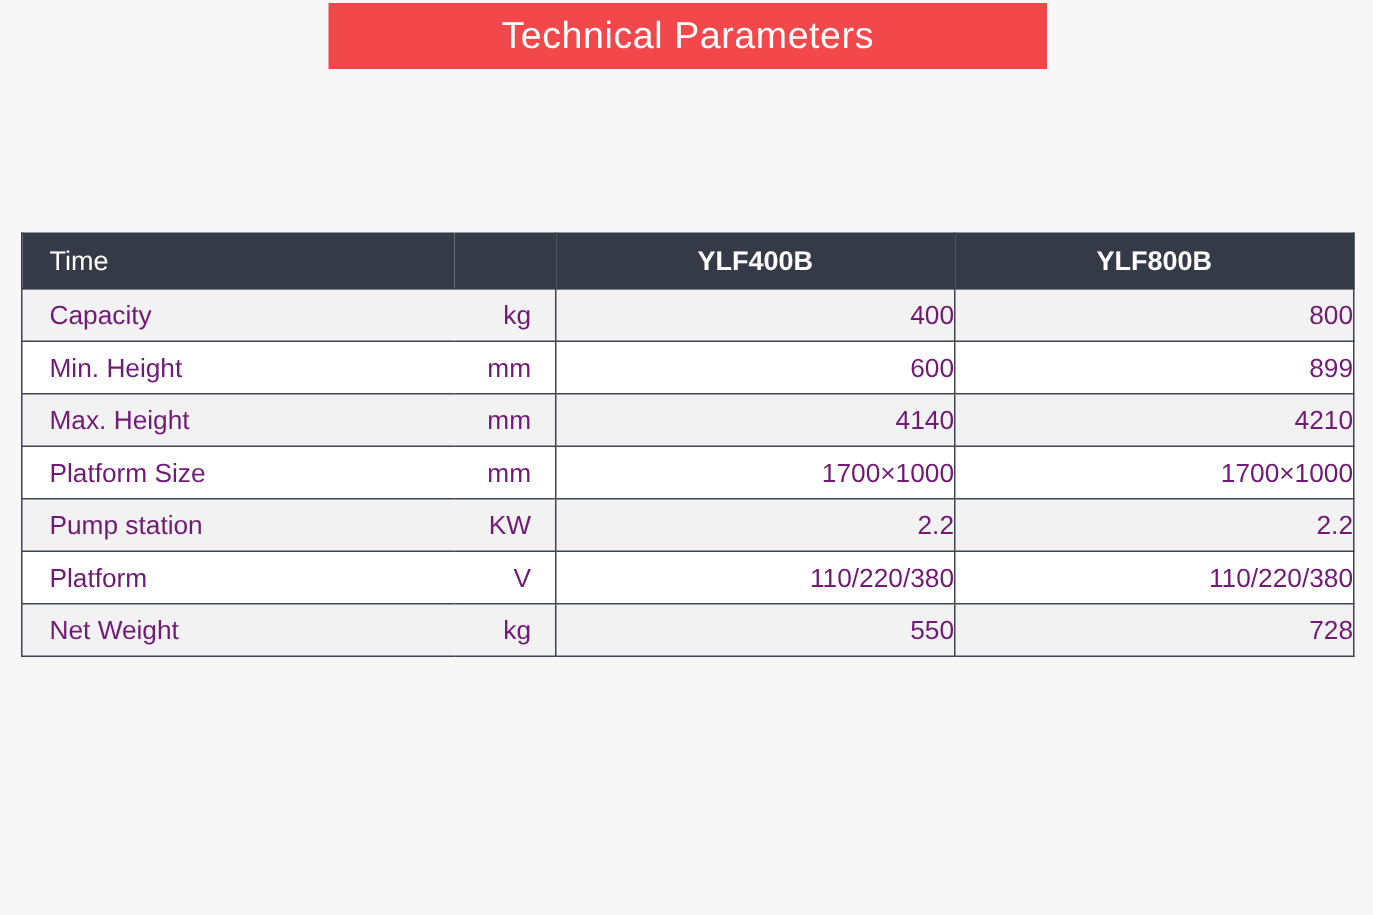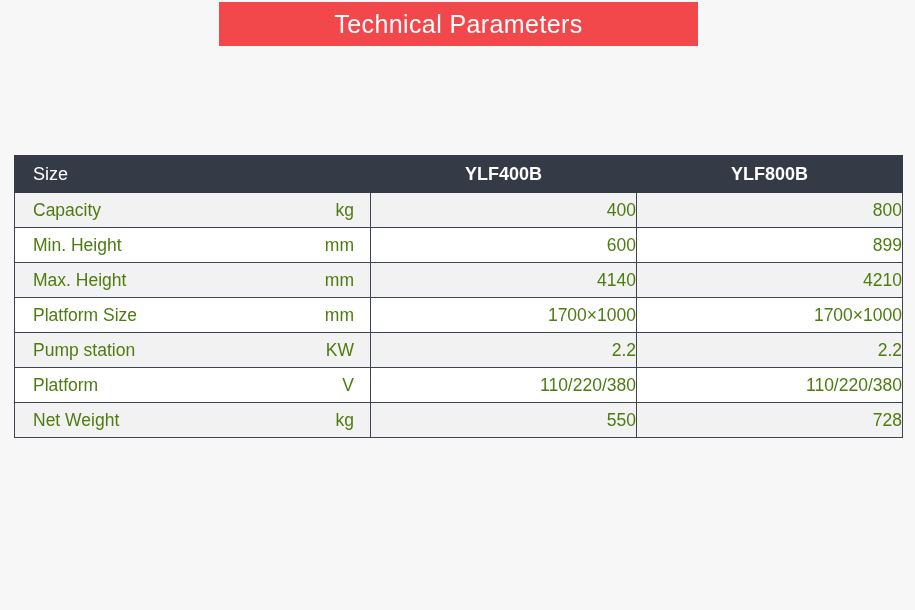--- a/index.html
+++ b/index.html
@@ -55,21 +55,21 @@
   table.spec col.c-unit  { width: 68px;  }
   table.spec col.c-val1  { width: 266px; }
   table.spec col.c-val2  { width: 266px; }
 
   table.spec td, table.spec th {
     border: 1px solid #3f4550;
     padding: 0;
     height: 34px;
     font-weight: 400;
     font-size: 17.5px;
-    color: #4d7c0f;
+    color: #701a75;
     background: #ffffff;
   }
   table.spec tr.row-alt td {
     background: #f2f2f2;
   }
   .cell-name {
     text-align: left;
     padding-left: 18px !important;
     border-right: none !important;
     white-space: nowrap;
@@ -118,21 +118,21 @@
   <div class="table-wrap">
     <table class="spec">
       <colgroup>
         <col class="c-name">
         <col class="c-unit">
         <col class="c-val1">
         <col class="c-val2">
       </colgroup>
       <thead>
         <tr class="head-row">
-          <th class="cell-name">Size</th>
+          <th class="cell-name">Time</th>
           <th class="cell-unit"></th>
           <th class="cell-val">YLF400B</th>
           <th class="cell-val">YLF800B</th>
         </tr>
       </thead>
       <tbody>
         <tr class="row-alt">
           <td class="cell-name">Capacity</td>
           <td class="cell-unit">kg</td>
           <td class="cell-val">400</td>

